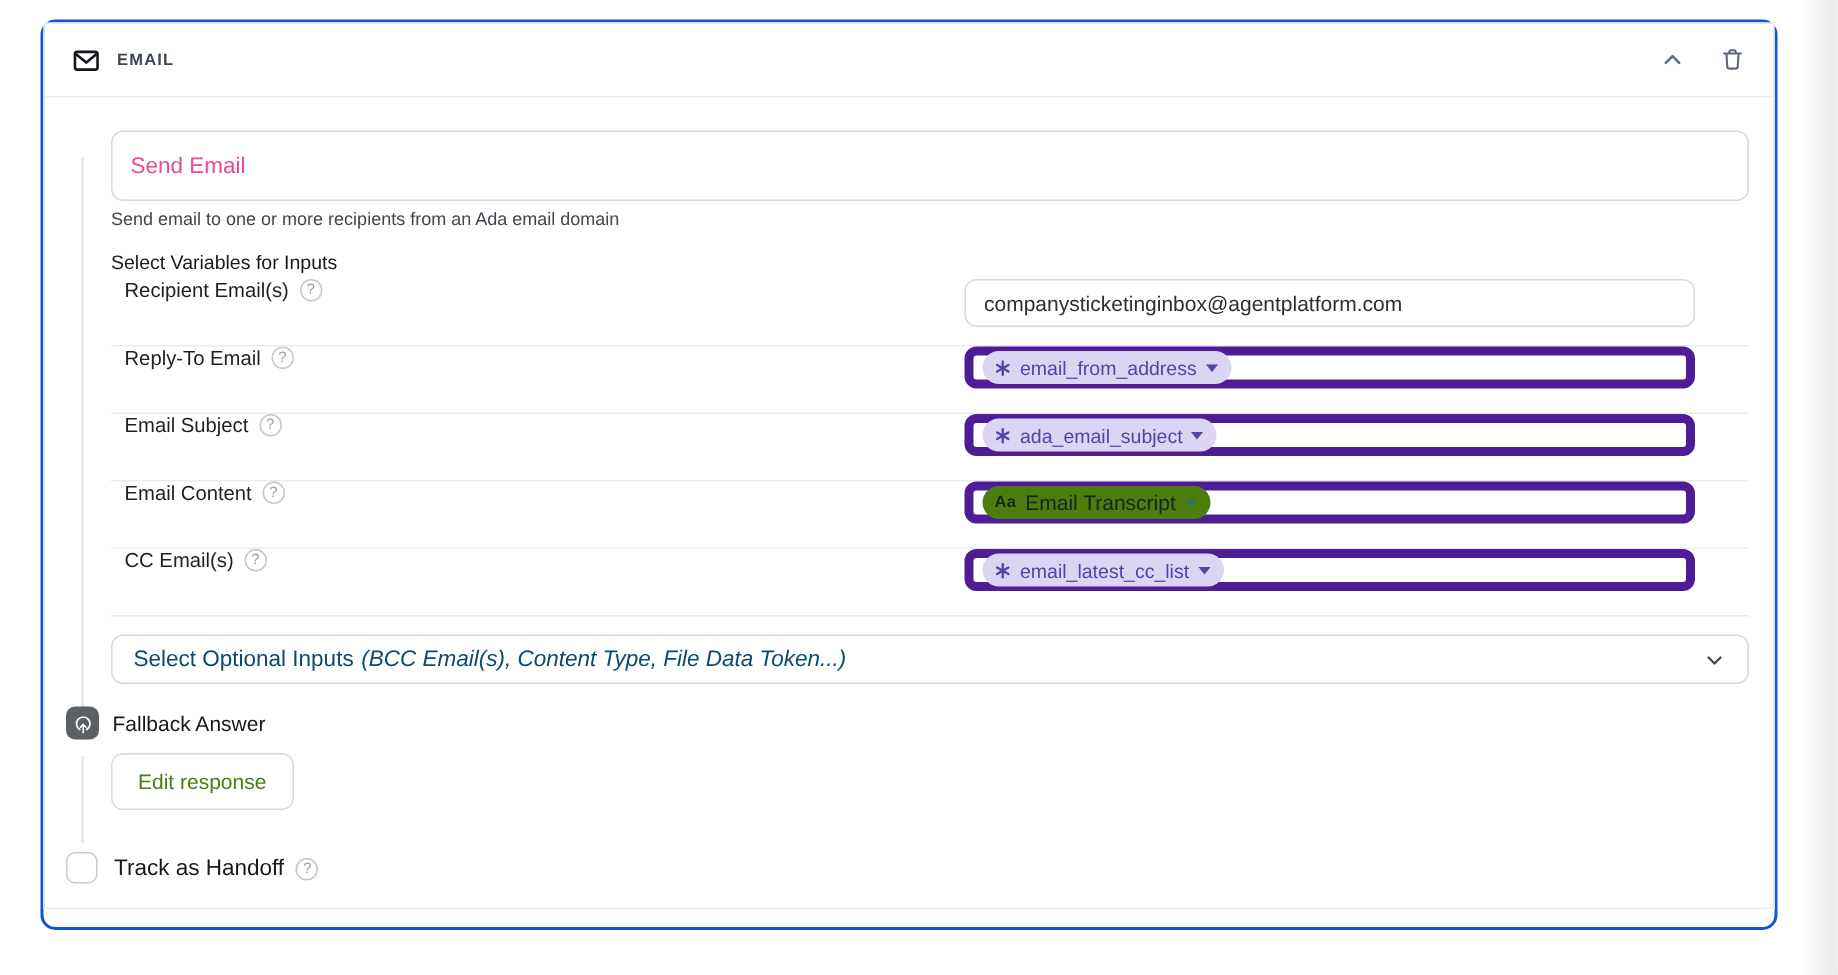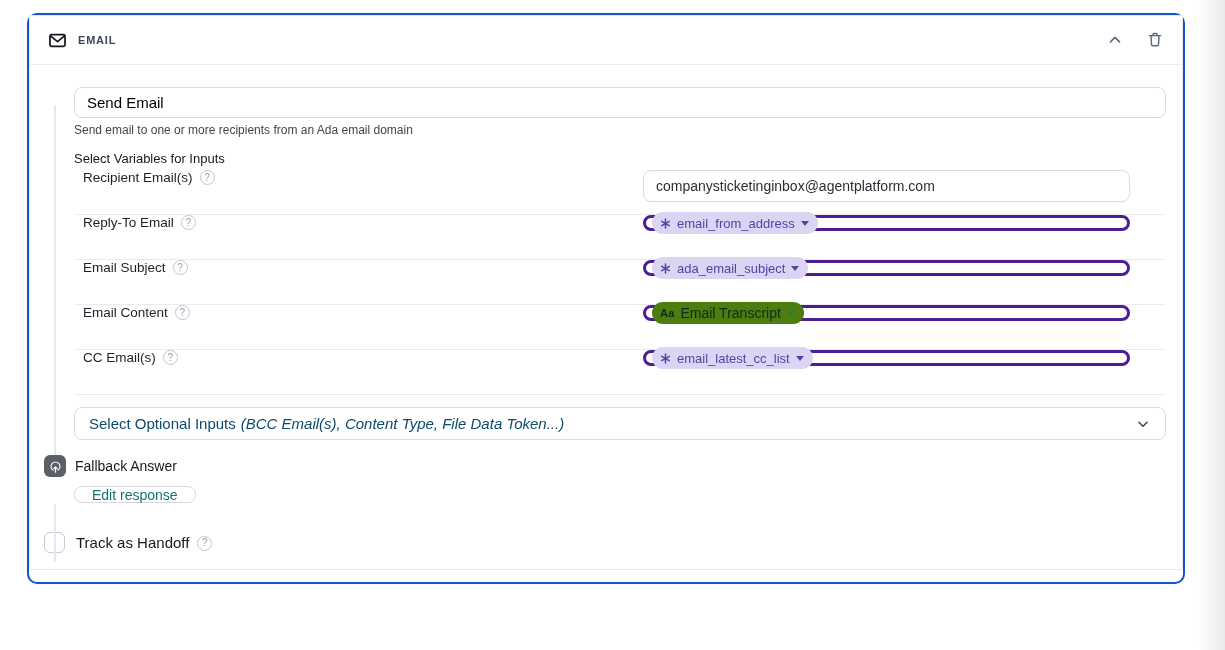--- a/index.html
+++ b/index.html
@@ -23,51 +23,51 @@
   .card-body { position:relative; padding:14px 16px 16px 14px; }
   .connector { position:absolute; left:24px; width:2px; background:#e5e8ed; }
   .connector.seg1 { top:40px; height:369px; }
   .connector.seg2 { top:439px; height:58px; }
 
   .chip { width:22px; height:22px; border-radius:6px; background:#5c5f66; display:flex;
     align-items:center; justify-content:center; flex:none; position:relative; z-index:1; }
   .section-head { display:flex; align-items:center; }
   .section-label { margin-left:9px; font-size:14px; color:#17191e; }
 
-  .text-input { height:31px; border:1px solid #d7dae1; border-radius:8px; background:#fff;
-    display:flex; align-items:center; padding:0 12px; font-size:15px; color:#000000; }
+  .text-input { height:47px; border:1px solid #d7dae1; border-radius:8px; background:#fff;
+    display:flex; align-items:center; padding:0 12px; font-size:15px; color:#ec4899; }
   .action-input { margin:8px 0 0 30px; }
   .helper { margin:5px 0 0 30px; font-size:12px; color:#42464e; }
   .vars-title { margin:14px 0 0 30px; font-size:13px; color:#17191e; }
 
   .rows { margin:4px 0 0 30px; }
   .var-row { display:flex; align-items:flex-start; height:45px; border-bottom:1px solid #e9ebef; }
   .row-label { margin-left:9px; font-size:13.5px; color:#1d2026; display:flex; align-items:center; gap:7px; }
   .row-field { margin-left:auto; margin-right:36px; width:487px; }
   .row-field .text-input { height:32px; font-size:14px; color:#2b2e34; }
-  .pill-box { height:16px; border:3px solid #4c1d95; border-radius:8px; background:#fff;
+  .pill-box { height:28px; border:6px solid #4c1d95; border-radius:8px; background:#fff;
     display:flex; align-items:center; padding:0 6px; }
   .pill { display:inline-flex; align-items:center; gap:6px; height:22px; padding:0 9px 0 8px;
     border-radius:11px; font-size:13px; cursor:pointer; white-space:nowrap; }
   .pill.purple { background:#dcd4f3; color:#5343a5; }
   .pill.green  { background:#4d7c0f; color:#0f2b1e; }
   .pill .aa { font-size:11px; font-weight:bold; letter-spacing:.2px; }
   .caret { width:0; height:0; border-left:4px solid transparent; border-right:4px solid transparent;
     border-top:5px solid currentColor; margin-top:1px; }
   .pill.green .caret { border-top-color:#2c7a52; }
 
   .opt-select { margin:12px 0 0 30px; height:33px; border:1px solid #d7dae1; border-radius:8px;
     display:flex; align-items:center; padding:0 14px; font-size:15px; color:#0c4a6e; cursor:pointer; }
   .opt-select .preview { font-style:italic; margin-left:5px; }
   .opt-select .chev { margin-left:auto; color:#3c414b; display:flex; }
 
   .fallback-head { margin-top:15px; }
-  .btn { display:inline-flex; align-items:center; height:17px; padding:0 17px; margin:9px 0 0 30px;
+  .btn { display:inline-flex; align-items:center; height:38px; padding:0 17px; margin:9px 0 0 30px;
     border:1px solid #d7dae1; border-radius:8px; background:#fff; font-size:14px; font-weight:500;
-    color:#0f766e; cursor:pointer; font-family:inherit; }
+    color:#4d7c0f; cursor:pointer; font-family:inherit; }
 
   .handoff { margin-top:28px; display:flex; align-items:center; }
   .checkbox { width:21px; height:21px; border:1.5px solid #c5cbd8; border-radius:6px; background:#fff; cursor:pointer; flex:none; }
   .handoff-label { margin-left:11px; font-size:15px; color:#17191e; display:flex; align-items:flex-end; gap:8px; }
 
   .help { width:15px; height:15px; border:1px solid #c2c7d1; border-radius:50%; color:#9aa1ad;
     font-size:10px; line-height:1; display:inline-flex; align-items:center; justify-content:center; flex:none; cursor:default; }
 </style>
 </head>
 <body>

